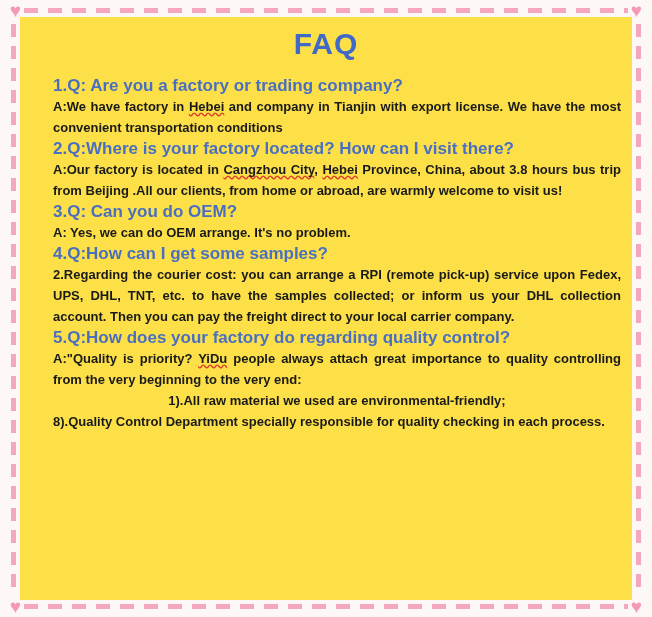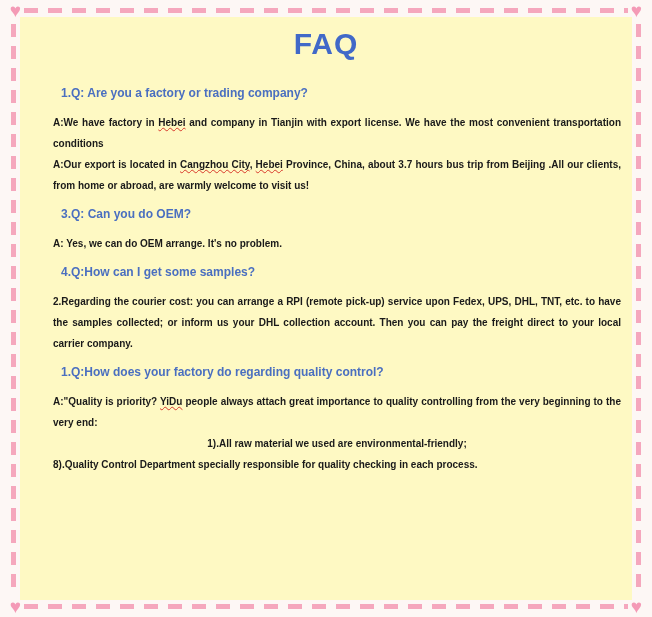--- a/index.html
+++ b/index.html
@@ -70,21 +70,21 @@
   .heart-bl { bottom: 1px; left: 6px; }
   .heart-br { bottom: 1px; right: 6px; }
 
   
   #content-panel {
     position: absolute;
     left: 20px;
     top: 17px;
     width: 612px;
     height: 583px;
-    background: #fef9c3;
+    background: #fde047;
     box-sizing: border-box;
     overflow: hidden;
   }
 
   
   .faq-title {
     margin: 0;
     padding: 8px 0 0 0;
     text-align: center;
     font-size: 30px;
@@ -97,33 +97,33 @@
   
   .faq-body {
     padding: 12px 10px 0 33px;
     box-sizing: border-box;
     width: 612px;
   }
 
   .qa-block { margin: 0; }
 
   .question {
-    margin: 8px;
+    margin: 0;
     color: #4a6fc0;
     font-weight: bold;
-    font-size: 12px;
+    font-size: 17px;
     line-height: 21px;
     white-space: nowrap;
   }
 
   .answer {
     margin: 0;
     color: #1a1a1a;
     font-weight: bold;
-    font-size: 10px;
+    font-size: 13px;
     line-height: 21px;
     text-align: justify;
     text-justify: inter-word;
     width: 568px;
   }
   .answer.nojustify { text-align: center; }
 
   
   .squiggle {
     text-decoration: underline wavy #d83a2c;
@@ -150,32 +150,33 @@
 
     <h1 class="faq-title">FAQ</h1>
 
     <div class="faq-body" id="faq-body">
 
     <div class="qa-block">
           <p class="question">1.Q: Are you a factory or trading company?</p>
           <p class="answer"><span>A:We have factory in </span><span class="squiggle">Hebei</span><span> and company in Tianjin with export license. We have the most convenient transportation conditions</span></p>
         </div>
         <div class="qa-block">
-          <p class="answer"><span>A:Our export is located in </span><span class="squiggle">Cangzhou City</span><span>, </span><span class="squiggle">Hebei</span><span> Province, China, about 3.7 hours bus trip from Beijing .All our clients, from home or abroad, are warmly welcome to visit us!</span></p>
+          <p class="question">2.Q:Where is your factory located? How can I visit there?</p>
+          <p class="answer"><span>A:Our factory is located in </span><span class="squiggle">Cangzhou City</span><span>, </span><span class="squiggle">Hebei</span><span> Province, China, about 3.8 hours bus trip from Beijing .All our clients, from home or abroad, are warmly welcome to visit us!</span></p>
         </div>
         <div class="qa-block">
           <p class="question">3.Q: Can you do OEM?</p>
           <p class="answer"><span>A: Yes, we can do OEM arrange. It's no problem.</span></p>
         </div>
         <div class="qa-block">
           <p class="question">4.Q:How can I get some samples?</p>
           <p class="answer"><span>2.Regarding the courier cost: you can arrange a RPI (remote pick-up) service upon Fedex, UPS, DHL, TNT, etc. to have the samples collected; or inform us your DHL collection account. Then you can pay the freight direct to your local carrier company.</span></p>
         </div>
         <div class="qa-block">
-          <p class="question">1.Q:How does your factory do regarding quality control?</p>
+          <p class="question">5.Q:How does your factory do regarding quality control?</p>
           <p class="answer"><span>A:"Quality is priority? </span><span class="squiggle">YiDu</span><span> people always attach great importance to quality controlling from the very beginning to the very end:</span></p>
           <p class="answer nojustify">1).All raw material we used are environmental-friendly;</p>
           <p class="answer">8).Quality Control Department specially responsible for quality checking in each process.</p>
         </div>
       </div>
 
   </div>
 </div>
 
 </body></html>

